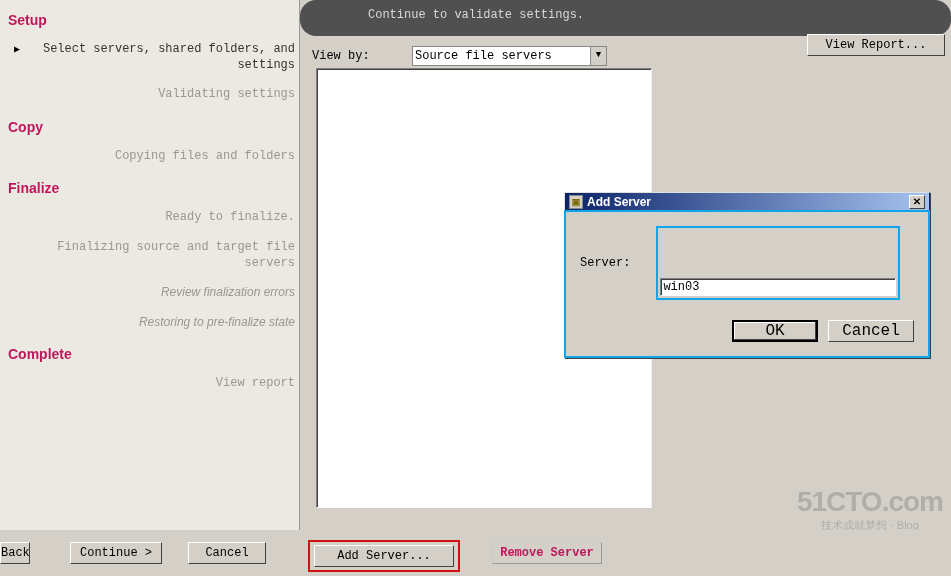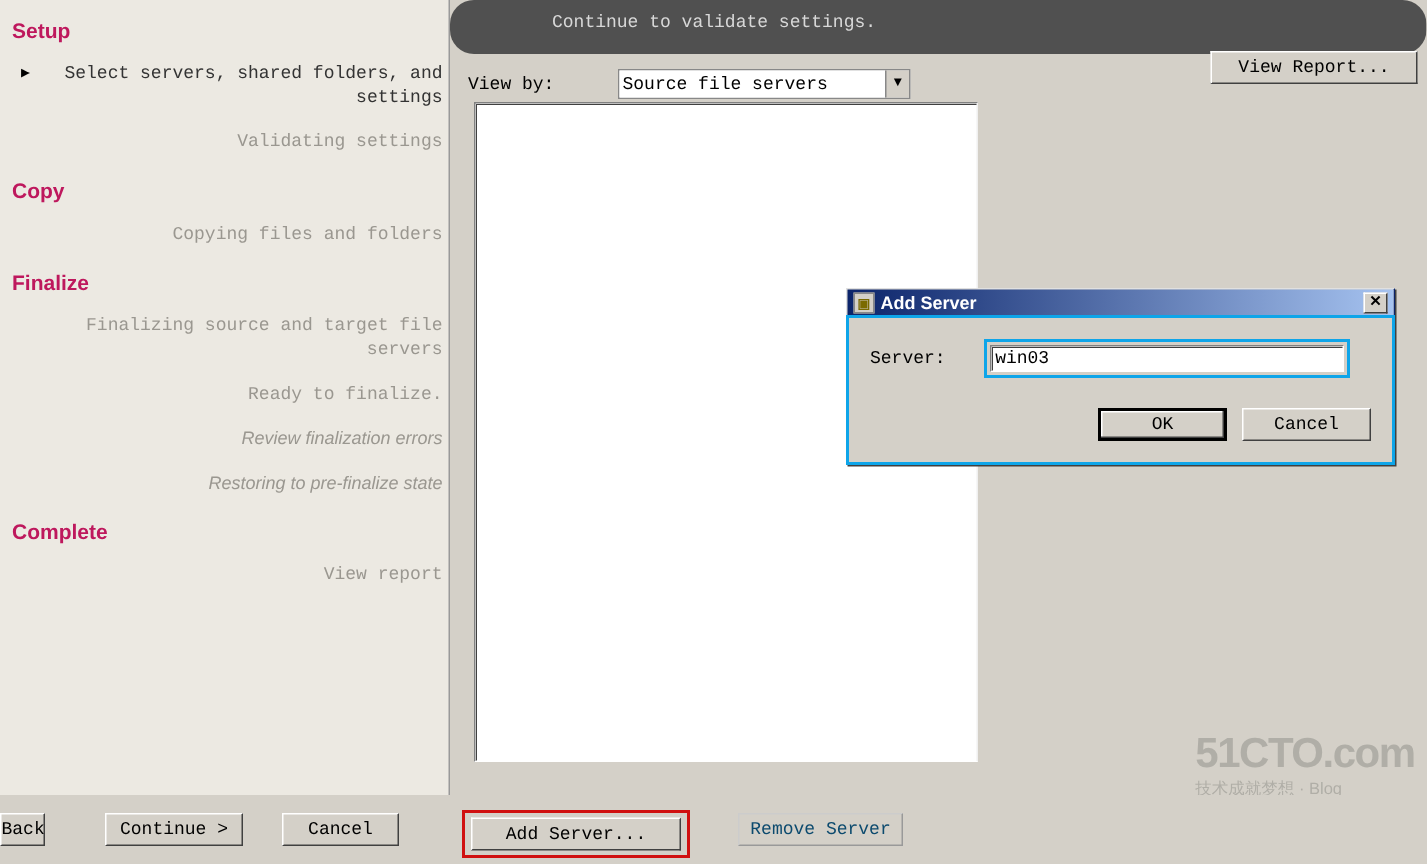--- a/index.html
+++ b/index.html
@@ -174,37 +174,38 @@
       width: 236px;
       height: 18px;
       border: 1px solid #808080;
       border-bottom-color: #fff;
       border-right-color: #fff;
       box-shadow: inset 1px 1px 0 #404040;
       background: #fff;
       font-family: "Courier New", monospace;
       font-size: 12px;
       padding-left: 2px;
+      margin-top: 48px;
     }
     .dlg-btn-row {
       display: flex;
       justify-content: flex-end;
       gap: 10px;
       padding-right: 4px;
       margin-top: 14px;
     }
     .win-btn {
       width: 86px;
       height: 22px;
       background: #d4d0c8;
       border: 1px solid #fff;
       border-right-color: #404040;
       border-bottom-color: #404040;
       font-family: "Courier New", monospace;
-      font-size: 12px;
+      font-size: 16px;
       text-align: center;
       cursor: pointer;
     }
     .win-btn.default { border: 2px solid #000; box-shadow: inset -1px -1px 0 #404040, inset 1px 1px 0 #fff; }
 
     
     .bottom-bar {
       position: absolute;
       left: 0; bottom: 0;
       width: 951px;
@@ -236,29 +237,29 @@
     .add-outline {
       position: absolute;
       left: 308px; bottom: 4px;
       width: 152px; height: 32px;
       border: 2px solid #d01010;
       pointer-events: none;
     }
     .btn-remove {
       width: 110px;
       position: absolute; left: 492px; bottom: 12px;
-      color: #0c4a6e; border-color: #ccc;
-      border-right-color: #999; border-bottom-color: #999;
+      color: #be185d; border-color: #ccc;
+      border-right-color: #999; border-bottom-color: #999; font-weight: bold;
     }
     .watermark {
       position: absolute;
       right: 8px; bottom: 28px;
       font-family: Arial, sans-serif;
       color: #b0aea7;
-      text-align: left;
+      text-align: center;
       pointer-events: none;
       margin-top: 28px;
     }
     .watermark .big { font-size: 28px; font-weight: bold; letter-spacing: -1px; }
     .watermark .small { font-size: 11px; }
   </style>
 </head>
 <body>
 
 <div class="container">
@@ -276,25 +277,25 @@
 
     <div class="section-title">Copy</div>
     <div class="step-item">
       <span class="arrow-empty"></span>
       <span class="step-text muted-normal">Copying files and folders</span>
     </div>
 
     <div class="section-title">Finalize</div>
     <div class="step-item">
       <span class="arrow-empty"></span>
+      <span class="step-text muted-normal">Ready to finalize.</span>
+    </div>
+    <div class="step-item">
+      <span class="arrow-empty"></span>
       <span class="step-text muted-normal">Finalizing source and target file servers</span>
-    </div>
-    <div class="step-item">
-      <span class="arrow-empty"></span>
-      <span class="step-text muted-normal">Ready to finalize.</span>
     </div>
     <div class="step-item">
       <span class="arrow-empty"></span>
       <span class="step-text muted">Review finalization errors</span>
     </div>
     <div class="step-item">
       <span class="arrow-empty"></span>
       <span class="step-text muted">Restoring to pre-finalize state</span>
     </div>
 

